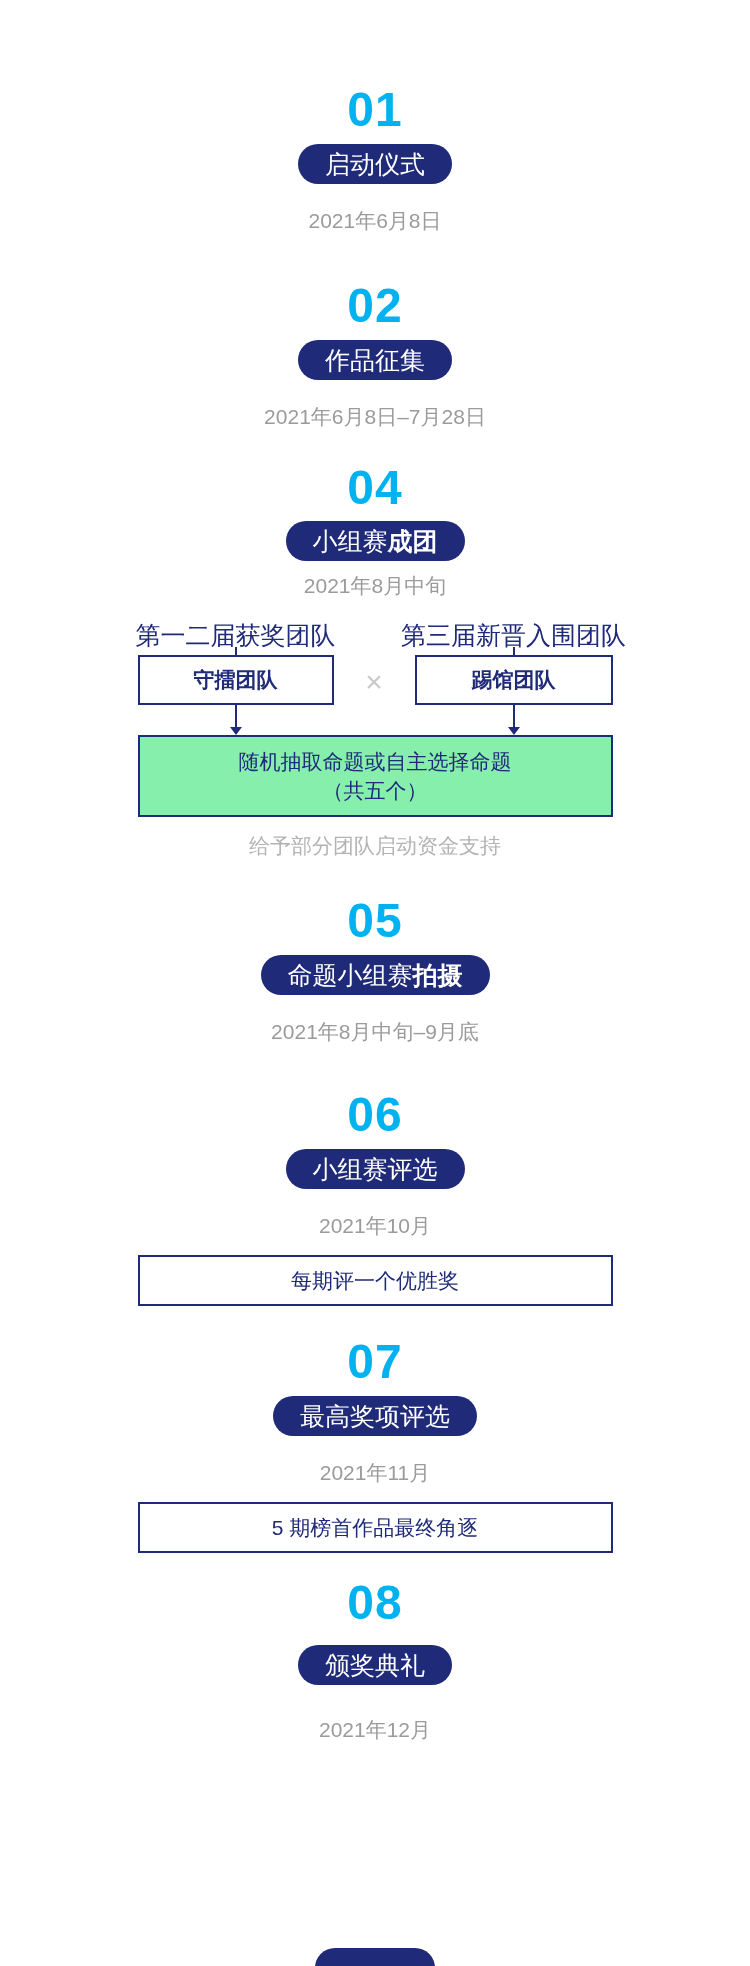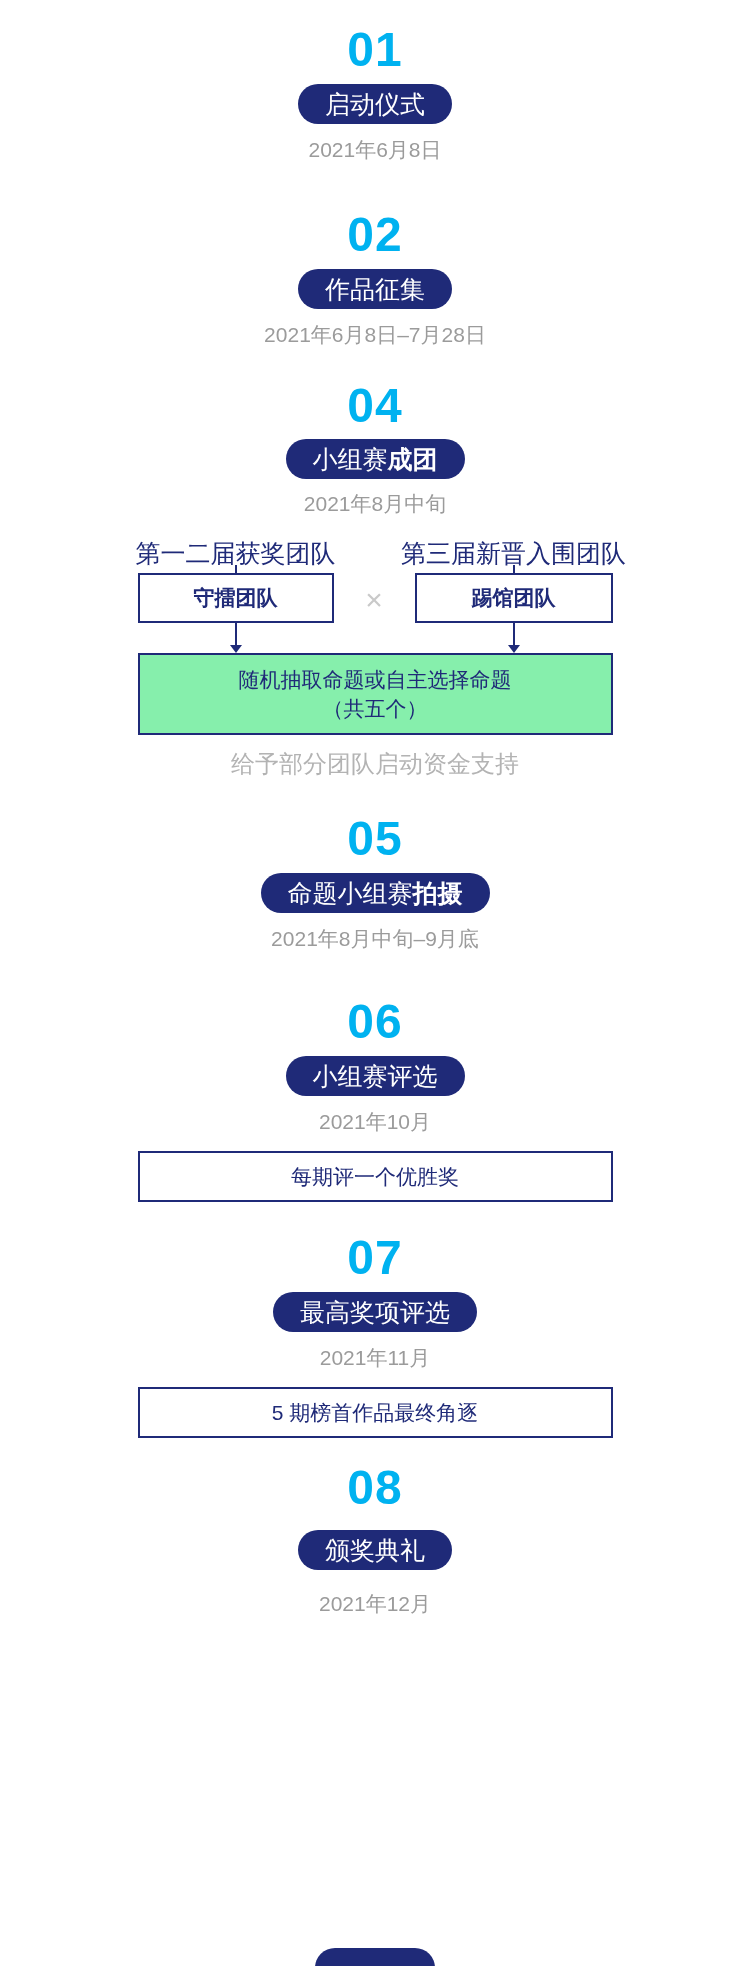--- a/index.html
+++ b/index.html
@@ -12,36 +12,36 @@
   *{margin:0;padding:0;box-sizing:border-box;}
   html,body{background:#ffffff;}
   body{font-family:"Liberation Sans","DejaVu Sans",sans-serif;}
   .canvas{
     position:relative;
     width:664px;height:1966px;
     margin:0 auto;
     background:#ffffff;
     overflow:hidden;
     display:flex;flex-direction:column;align-items:center;
-    padding-top:24px;
+    padding-top:84px;
   }
   .step{display:flex;flex-direction:column;align-items:center;width:100%;}
   .num{
     font-size:48px;line-height:52px;font-weight:700;
     color:var(--cyan);letter-spacing:1px;text-align:center;
   }
   .pill{
     margin-top:8px;height:40px;border-radius:20px;
     background:var(--navy);color:#ffffff;
     display:inline-flex;align-items:center;justify-content:center;
     padding:0 27px;font-size:25px;font-weight:500;white-space:nowrap;
   }
   .pill .em{font-weight:700;}
   .date{
-    margin-top:13px;font-size:21px;line-height:26px;
+    margin-top:24px;font-size:21px;line-height:26px;
     color:var(--gray);text-align:center;
   }
   .note-box{
     margin-top:20px;width:475px;
     border:2px solid var(--navy);
     padding:10px 8px;
     color:var(--navy);font-size:21px;line-height:29px;text-align:center;
     background:#ffffff;
   }
   .note-box .em{font-weight:700;}
@@ -66,21 +66,21 @@
   }
   .vs{
     align-self:flex-start;margin-top:44px;
     font-size:30px;line-height:30px;color:var(--lightgray);font-weight:400;
   }
   .merge-box{
     width:475px;border:2px solid var(--navy);
     padding:10px 8px;color:var(--navy);
     font-size:21px;line-height:29px;text-align:center;background:#86efac;
   }
-  .footnote{margin-top:16px;font-size:24px;line-height:26px;color:var(--footgray);text-align:center;}
+  .footnote{margin-top:16px;font-size:21px;line-height:26px;color:var(--footgray);text-align:center;}
   
   .step-1{margin-top:0;}
   .step-2{margin-top:46px;}
   .step-3{margin-top:42px;}
   .step-4{margin-top:32px;}
   .step-4 .pill{margin-top:7px;}
   .step-4 .date{margin-top:12px;}
   .step-5{margin-top:36px;}
   .step-6{margin-top:44px;}
   .step-6 .note-box{margin-top:16px;}

